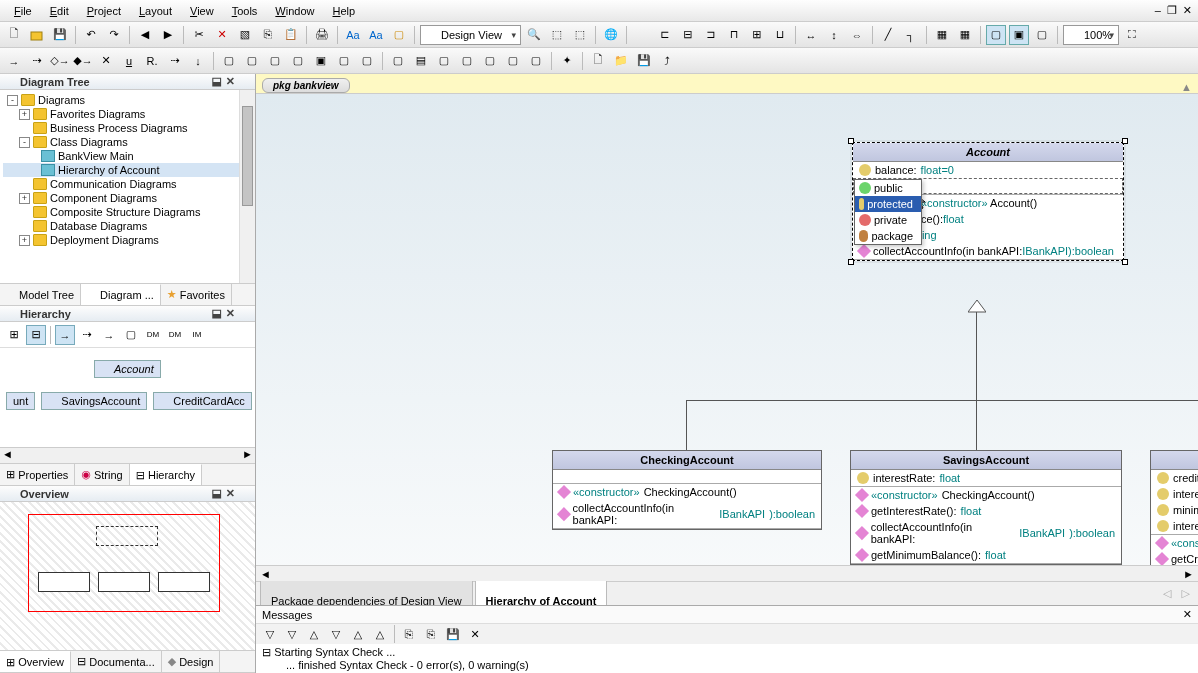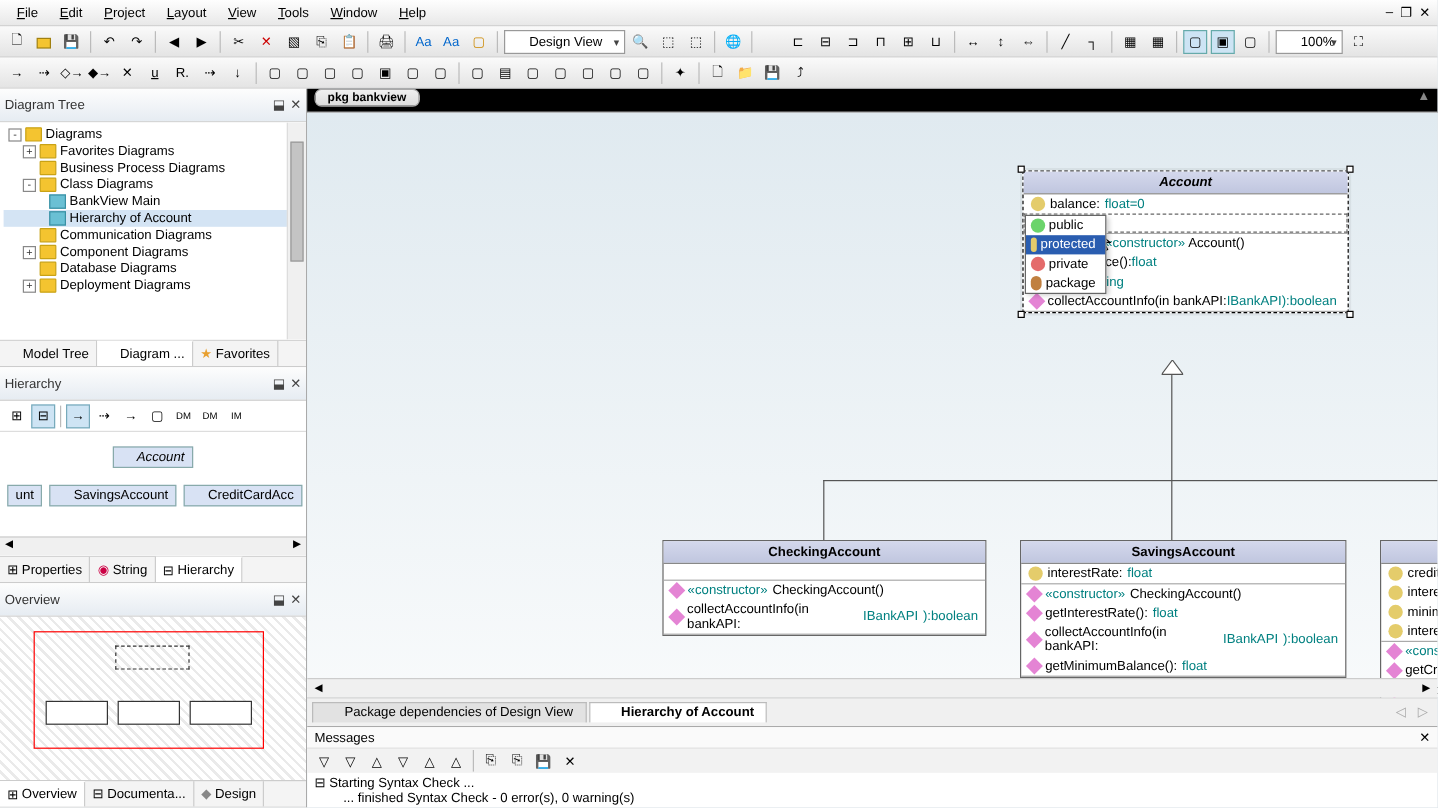--- a/index.html
+++ b/index.html
@@ -10,61 +10,61 @@
 .menu-item u { text-decoration: underline; }
 .window-controls { display: flex; gap: 6px; }
 .toolbar-row { height: 26px; background: linear-gradient(#fafafa,#e4e4e4); border-bottom: 1px solid #ccc; display: flex; align-items: center; padding: 0 4px; gap: 3px; }
 .tb-btn { width: 20px; height: 20px; display: inline-flex; align-items: center; justify-content: center; border: 1px solid transparent; }
 .tb-sep { width: 1px; height: 18px; background: #bbb; margin: 0 2px; }
 .combo { border: 1px solid #999; background: #fff; height: 20px; padding: 0 18px 0 20px; display: inline-flex; align-items: center; position: relative; }
 .combo::after { content: "▾"; position: absolute; right: 4px; font-size: 9px; color: #444; }
 .main { display: flex; height: calc(100% - 74px); }
 .left-dock { width: 256px; display: flex; flex-direction: column; border-right: 1px solid #aaa; background: #fff; }
 .panel { display: flex; flex-direction: column; border-bottom: 1px solid #ccc; }
-.panel-header { height: 28px; background: linear-gradient(#fdfdfd,#e6ecf2); border-bottom: 1px solid #ccc; display: flex; align-items: center; justify-content: space-between; padding: 0 4px; font-weight: normal; color: #333; }
+.panel-header { height: 16px; background: linear-gradient(#fdfdfd,#e6ecf2); border-bottom: 1px solid #ccc; display: flex; align-items: center; justify-content: space-between; padding: 0 20px; font-weight: bold; color: #333; }
 .panel-header .controls { display: flex; gap: 4px; color: #444; }
 .tree { flex: 1; overflow-y: auto; padding: 3px; position: relative; background: #fff; }
 .tree-item { display: flex; align-items: center; gap: 3px; padding: 1px 0 1px 4px; white-space: nowrap; }
 .tree-item .exp { width: 11px; height: 11px; border: 1px solid #888; font-size: 9px; line-height: 9px; text-align: center; color: #333; background: #fff; }
 .tree-item .folder { width: 14px; height: 12px; background: #f4c430; border: 1px solid #c9a215; border-radius: 1px; }
 .tree-item .diag { width: 14px; height: 12px; background: #6ac0d4; border: 1px solid #3a90a4; }
 .tree-item.selected { background: #d4e4f4; }
 .tree .scrollbar { position: absolute; right: 0; top: 0; bottom: 0; width: 16px; background: #f0f0f0; border-left: 1px solid #ddd; }
 .scroll-thumb { position: absolute; left: 2px; right: 2px; top: 16px; height: 100px; background: #c4c4c4; border: 1px solid #999; }
 .dock-tabs { display: flex; border-top: 1px solid #ccc; background: #f4f4f4; height: 22px; }
 .dock-tab { padding: 2px 6px; border-right: 1px solid #ccc; display: flex; align-items: center; gap: 3px; font-size: 10px; }
 .dock-tab.active { background: #fff; border-top: 1px solid #fff; }
 .hierarchy-tools { height: 26px; display: flex; align-items: center; padding: 0 4px; gap: 2px; border-bottom: 1px solid #ddd; }
 .hierarchy-view { flex: 1; background: #fff; padding: 6px; position: relative; overflow-x: auto; }
 .h-node { display: inline-block; background: #d8e2f4; border: 1px solid #8aa; padding: 2px 6px; font-style: italic; }
 .h-row { display: flex; gap: 6px; white-space: nowrap; }
 .overview-canvas { flex: 1; background: repeating-linear-gradient(45deg,#fff,#fff 4px,#eaeaea 4px,#eaeaea 6px); position: relative; padding: 8px; }
 .ov-rect { position: absolute; border: 1px solid #333; background: #fff; }
 .ov-viewport { position: absolute; border: 1px solid red; }
 .canvas-area { flex: 1; display: flex; flex-direction: column; background: #dae4ea; }
-.canvas-header { height: 20px; background: #000000; border-bottom: 1px solid #ccc; display: flex; align-items: flex-start; padding: 0 6px; gap: 4px; }
+.canvas-header { height: 20px; background: #fef9c3; border-bottom: 1px solid #ccc; display: flex; align-items: flex-end; padding: 0 6px; gap: 4px; font-style: italic; }
 .canvas-tab { background: linear-gradient(#f0f0f0,#dcdcdc); border: 1px solid #aaa; border-radius: 6px; padding: 1px 10px; font-weight: bold; font-size: 10px; }
 .diagram-viewport { flex: 1; position: relative; overflow: hidden; background: linear-gradient(#e0eaf0,#f8fafb); }
 .uml-class { position: absolute; background: #fff; border: 1px solid #666; }
 .uml-class.selected { border: 1px dashed #000; box-shadow: 0 0 0 2px rgba(0,0,0,0.05); }
 .uml-header { background: linear-gradient(#d4d8ec,#c0c6df); border-bottom: 1px solid #888; text-align: center; font-weight: bold; font-style: italic; padding: 3px; }
 .uml-section { border-bottom: 1px solid #aaa; }
 .uml-row { padding: 2px 6px; display: flex; align-items: center; gap: 4px; font-size: 11px; }
 .uml-row.sel { border: 1px dashed #666; }
 .vis-icon { width: 12px; height: 12px; border-radius: 6px; display: inline-block; }
 .vis-public { background: #6bd46b; } .vis-private { background: #e46b6b; } .vis-protected { background: #e4cc6b; } .vis-package { background: #c08040; }
 .op-icon { width: 10px; height: 10px; background: #e484d4; transform: rotate(45deg); }
 .type-teal { color: #008080; }
 .stereo { color: #008080; }
 .dropdown { position: absolute; background: #fff; border: 1px solid #666; box-shadow: 2px 2px 4px rgba(0,0,0,.2); z-index: 50; }
 .dropdown-item { padding: 2px 8px 2px 4px; display: flex; align-items: center; gap: 3px; }
 .dropdown-item.sel { background: #2a5db0; color: #fff; }
 .conn-line { position: absolute; background: #555; }
 .bottom-tabs { height: 24px; background: #f0f0f0; border-top: 1px solid #ccc; display: flex; align-items: center; padding: 0 4px; gap: 2px; }
-.btm-tab { background: #e2e2e2; padding: 2px 10px; border: 1px solid #bbb; border-bottom: none; display: flex; align-items: flex-end; gap: 4px; font-size: 11px; }
+.btm-tab { background: #e2e2e2; padding: 2px 10px; border: 1px solid #bbb; border-bottom: none; display: flex; align-items: flex-end; gap: 4px; font-size: 11px; flex-direction: column; }
 .btm-tab.active { background: #fff; font-weight: bold; }
 .messages-panel { border-top: 1px solid #aaa; background: #fff; }
 .messages-header { display:flex; justify-content:space-between; align-items:center; padding: 2px 6px; border-bottom: 1px solid #ddd; background: #fafafa; }
 .messages-toolbar { height: 20px; display: flex; align-items: center; gap: 2px; padding: 0 4px; background: #f2f2f2; }
 .messages-body { padding: 2px 6px; font-size: 11px; }
 svg { display: block; }
 </style>
 </head>
 <body>
 
@@ -234,20 +234,25 @@
             <span>Communication Diagrams</span>
           </div>
         <div class="tree-item" style="padding-left:16px">
             <span class="exp">+</span>
             <span class="folder"></span>
             <span>Component Diagrams</span>
           </div>
         <div class="tree-item" style="padding-left:16px">
             <span style="width:11px"></span>
             <span class="folder"></span>
+            <span>Composite Structure Diagrams</span>
+          </div>
+        <div class="tree-item" style="padding-left:16px">
+            <span style="width:11px"></span>
+            <span class="folder"></span>
             <span>Database Diagrams</span>
           </div>
         <div class="tree-item" style="padding-left:16px">
             <span class="exp">+</span>
             <span class="folder"></span>
             <span>Deployment Diagrams</span>
           </div>
         <div class="scrollbar">
             <div class="scroll-thumb"></div>
           </div>

